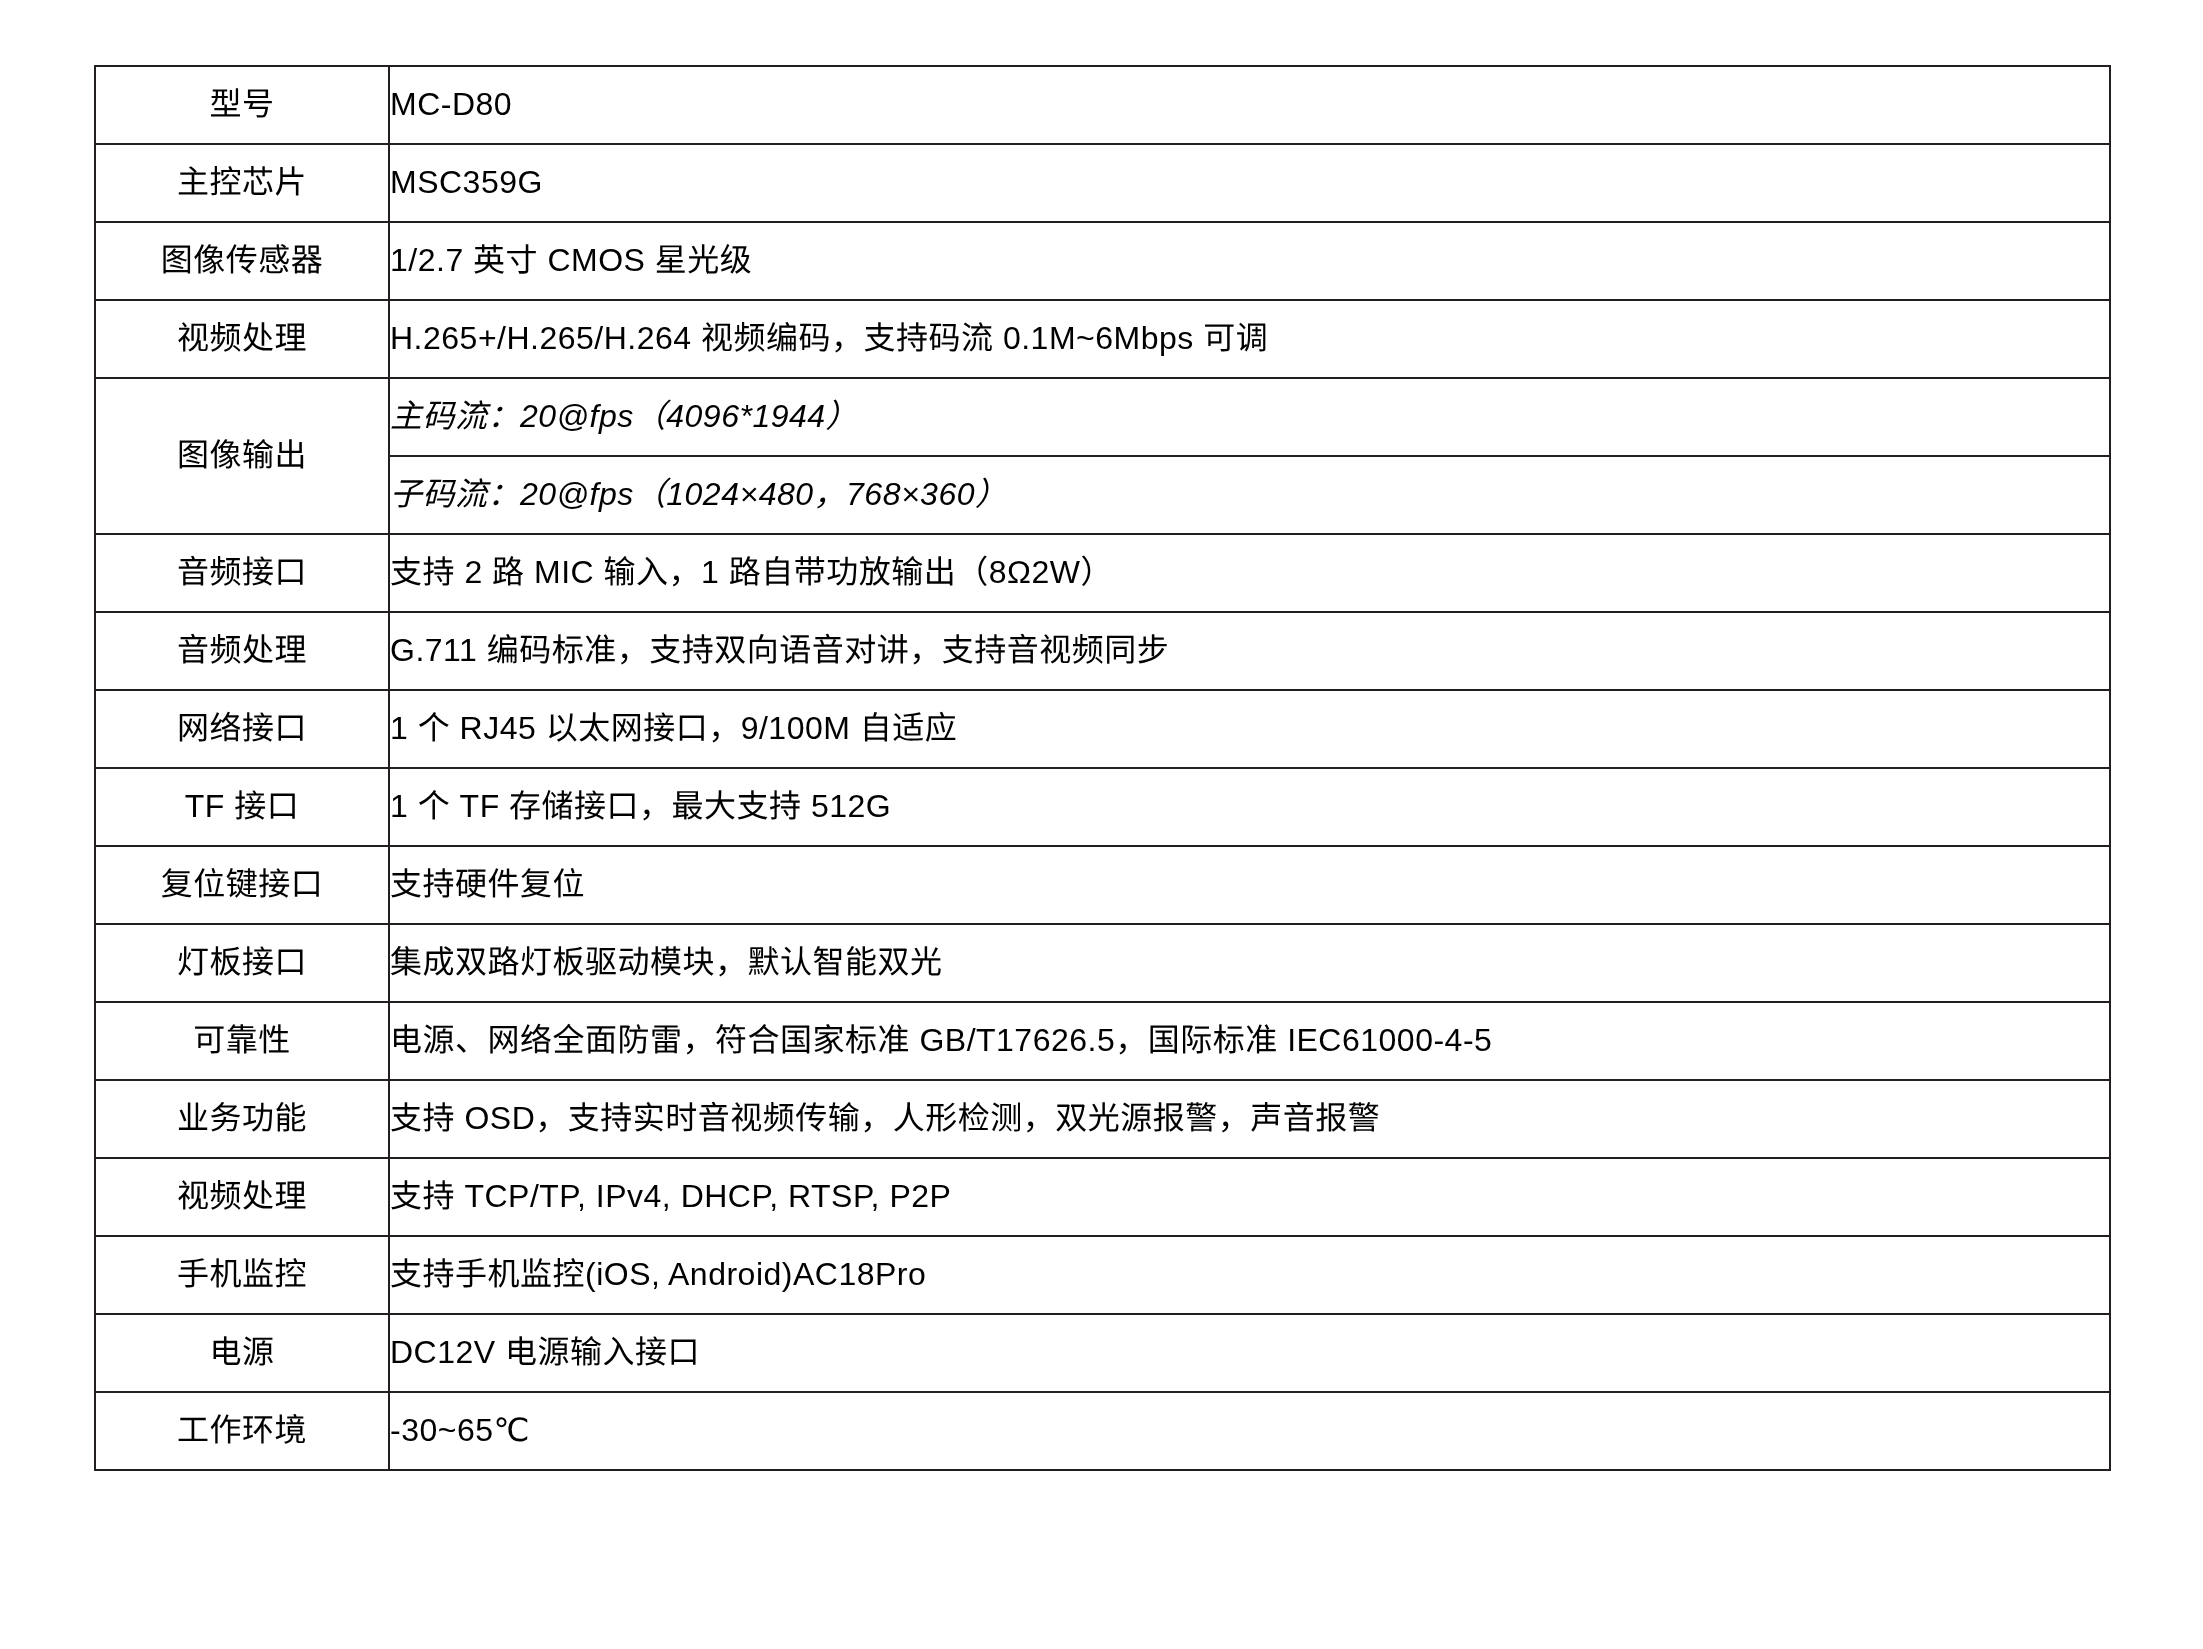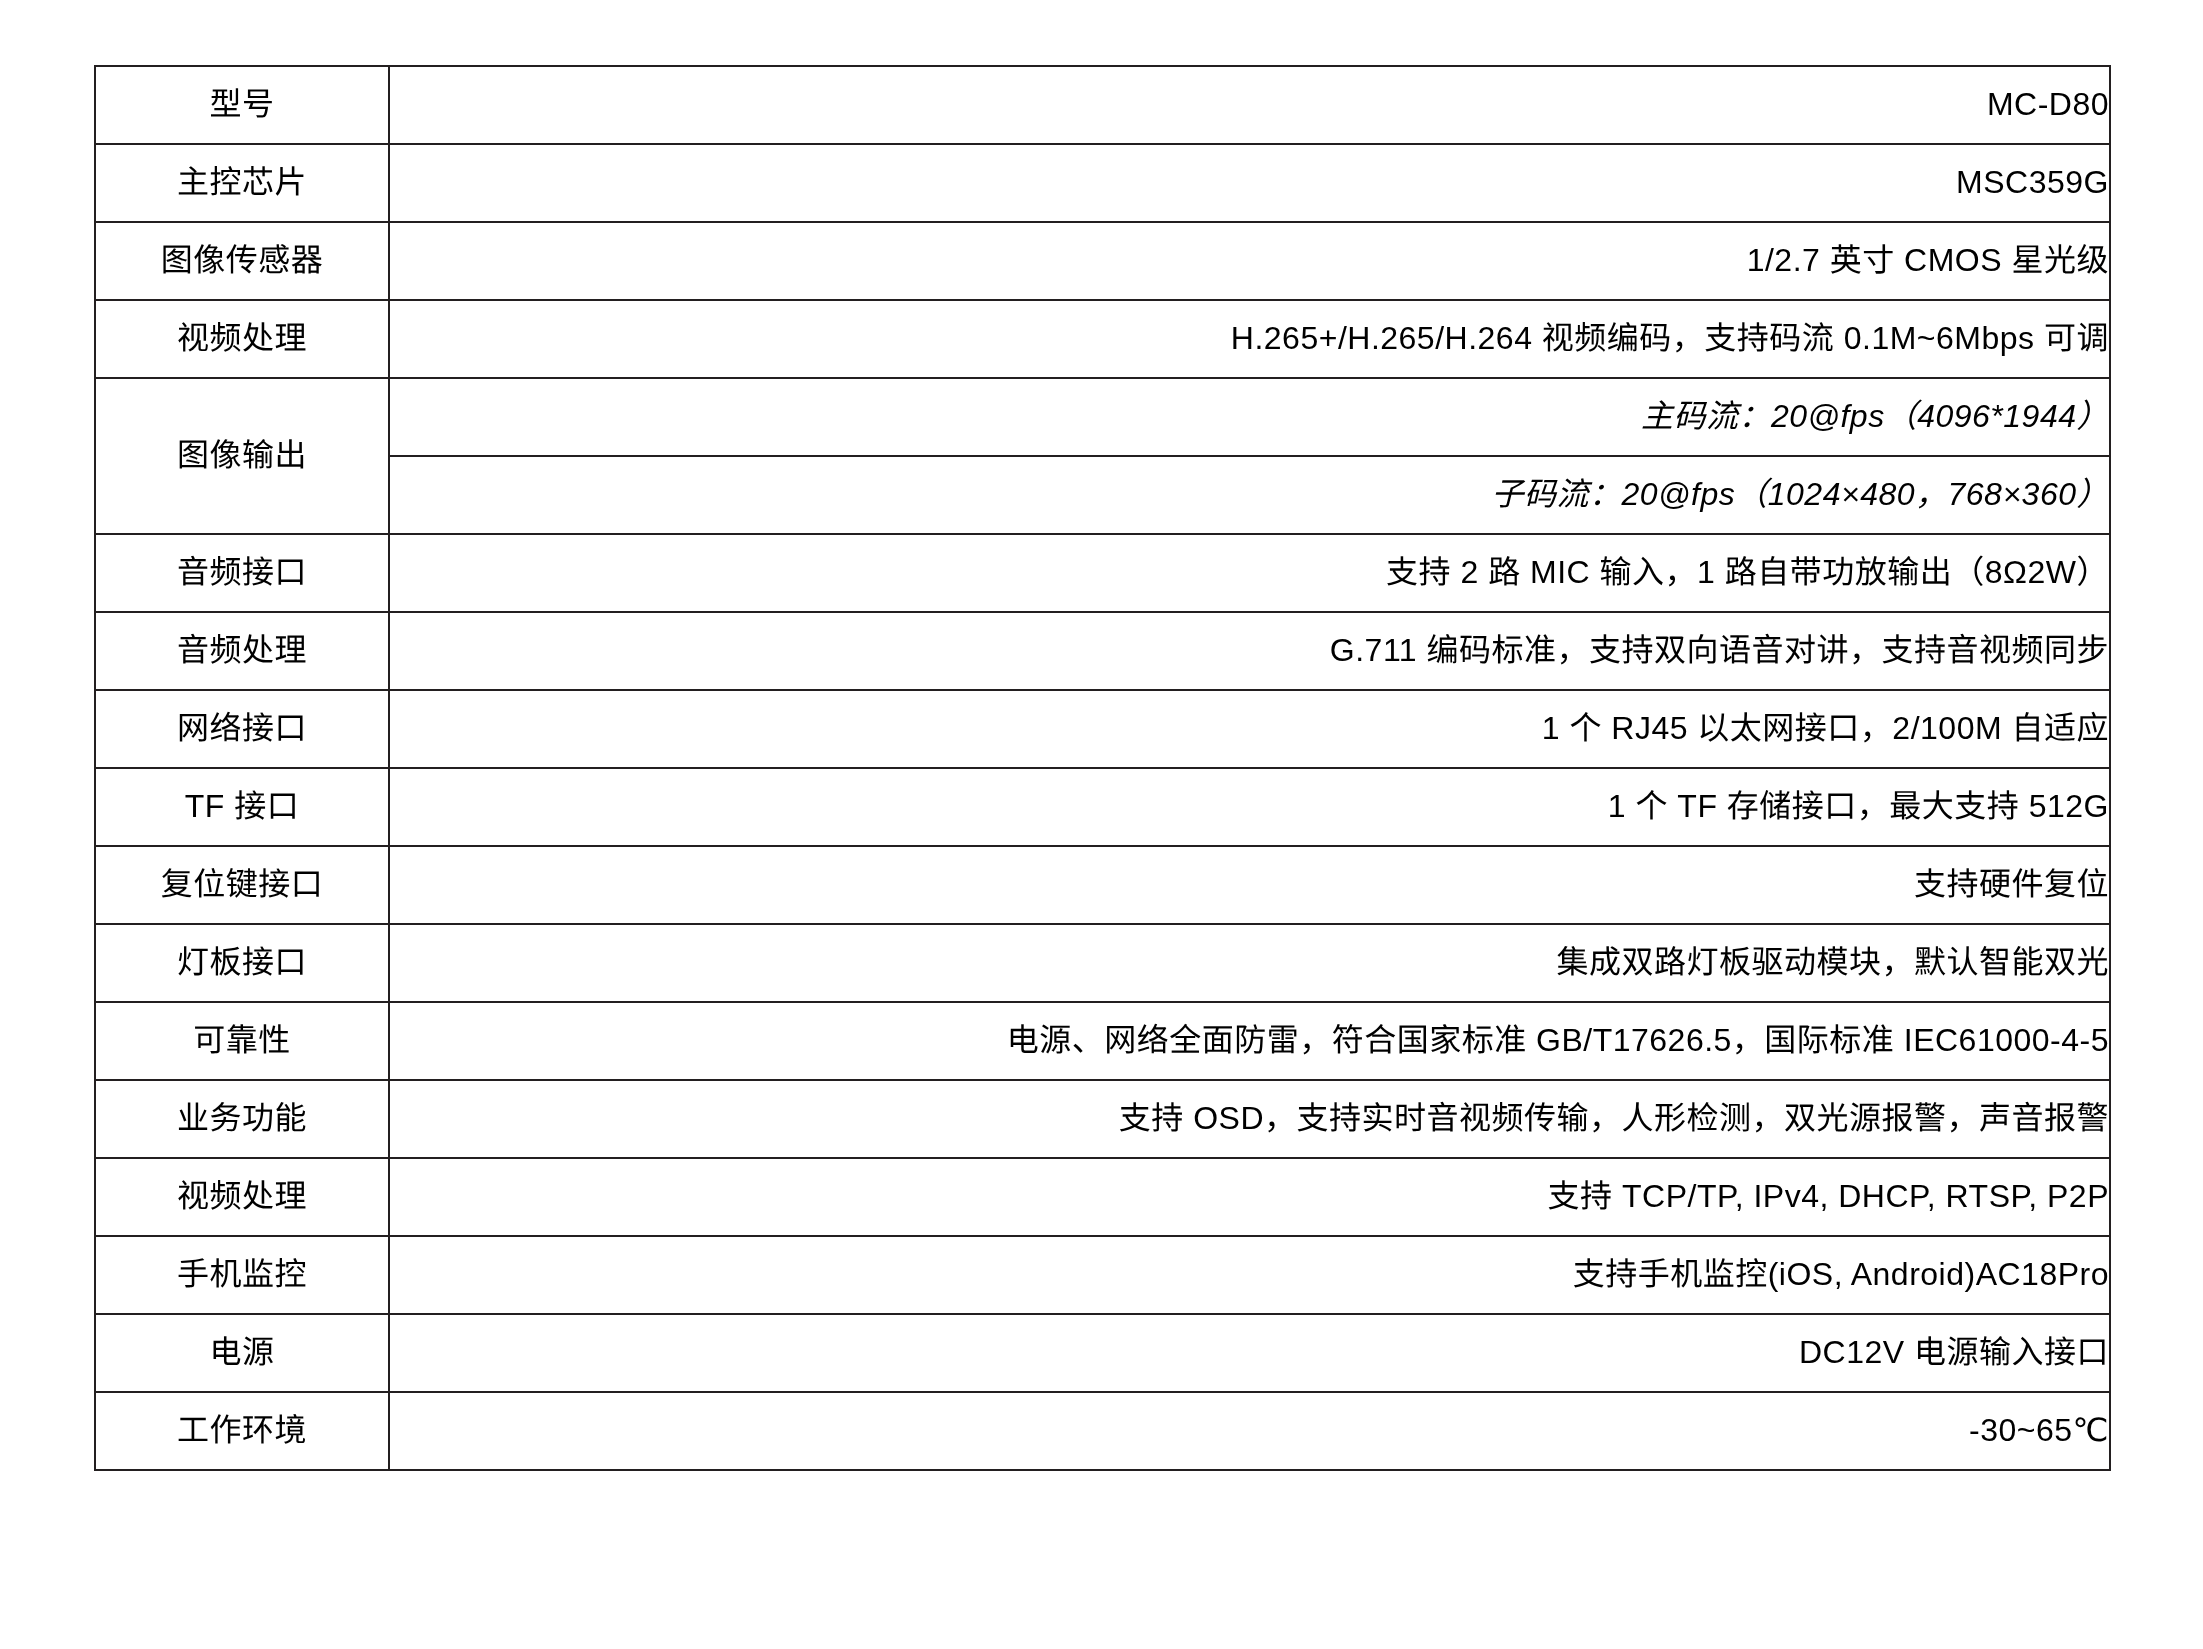--- a/index.html
+++ b/index.html
@@ -39,21 +39,21 @@
     line-height: 1.35;
     letter-spacing: 0.5px;
   }
   td.label {
     text-align: center;
     height: 76px;
     padding: 3.9px 9.8px;
     font-size: 33px;
   }
   td.value {
-    text-align: right;
+    text-align: left;
     height: 76px;
     padding: 3.9px 21.6px;
     font-size: 33px;
     white-space: nowrap;
   }
   td.label.tall {
     height: 153px;
     margin-left: 6px;
   }
   td.value.sub {
@@ -97,21 +97,21 @@
       <tr>
         <td class="label">音频接口</td>
         <td class="value">支持 2 路 MIC 输入，1 路自带功放输出（8Ω2W）</td>
       </tr>
       <tr>
         <td class="label">音频处理</td>
         <td class="value">G.711 编码标准，支持双向语音对讲，支持音视频同步</td>
       </tr>
       <tr>
         <td class="label">网络接口</td>
-        <td class="value">1 个 RJ45 以太网接口，2/100M 自适应</td>
+        <td class="value">1 个 RJ45 以太网接口，9/100M 自适应</td>
       </tr>
       <tr>
         <td class="label">TF 接口</td>
         <td class="value">1 个 TF 存储接口，最大支持 512G</td>
       </tr>
       <tr>
         <td class="label">复位键接口</td>
         <td class="value">支持硬件复位</td>
       </tr>
       <tr>

